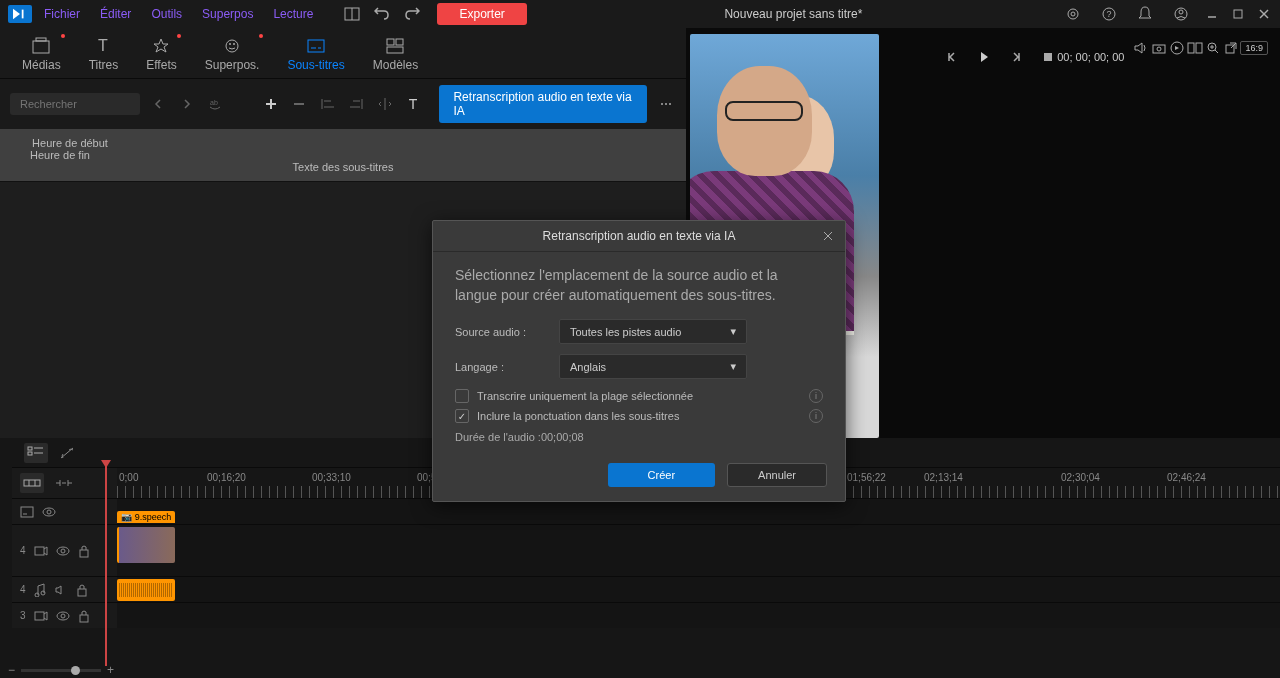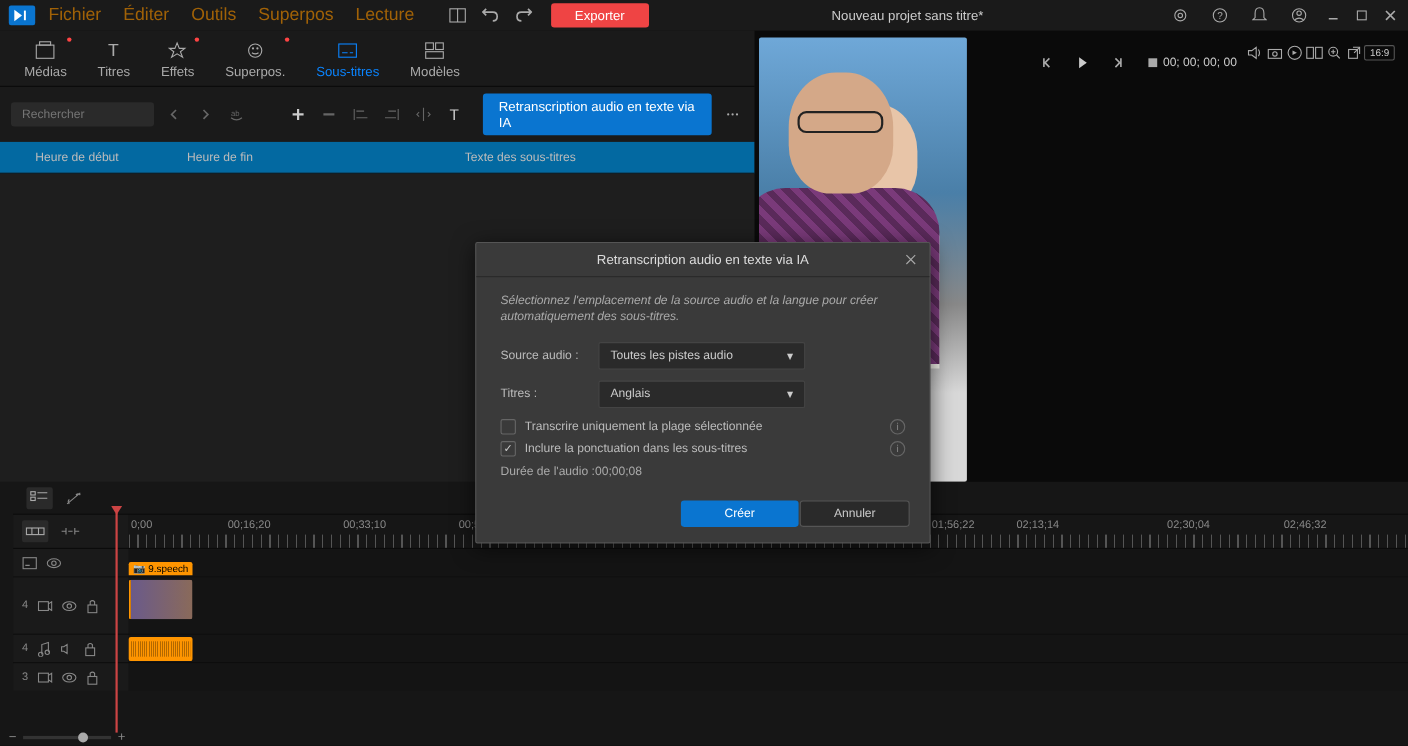--- a/index.html
+++ b/index.html
@@ -1,39 +1,39 @@
 <!DOCTYPE html>
 <html><head>
 <meta charset="utf-8">
 <style>
 * { margin: 0; padding: 0; box-sizing: border-box; font-family: "Segoe UI", Arial, sans-serif; }
 body { background: #0f0f0f; color: #ccc; font-size: 12px; overflow: hidden; height: 678px; width: 1280px; position: relative; }
 .titlebar { height: 28px; background: #1a1a1a; display: flex; align-items: center; padding: 0 8px; gap: 4px; }
 .logo { width: 24px; height: 18px; background: #0a75d0; border-radius: 2px; display: flex; align-items: center; justify-content: center; }
 .logo svg { width: 18px; height: 14px; }
-.menu-item { padding: 4px 8px; color: #a16207; cursor: pointer; font-size: 16px; }
+.menu-item { padding: 4px 8px; color: #8b5cf6; cursor: pointer; font-size: 12px; }
 .tb-spacer { width: 10px; }
 .tb-icon { width: 18px; height: 18px; display: flex; align-items: center; justify-content: center; color: #aaa; cursor: pointer; margin: 0 4px; }
 .export-btn { background: #ef4444; color: #fff; padding: 4px 22px; border-radius: 3px; font-size: 12px; cursor: pointer; margin-left: 8px; }
 .title-center { flex: 1; text-align: center; color: #ccc; font-size: 12px; }
 .tb-right { display: flex; align-items: center; gap: 10px; }
 .win-btn { width: 16px; height: 16px; display: flex; align-items: center; justify-content: center; color: #aaa; cursor: pointer; }
 
 .main-area { display: flex; height: 410px; }
 .left-panel { width: 686px; background: #1e1e1e; display: flex; flex-direction: column; }
 .tab-row { display: flex; gap: 0; padding: 4px 8px 0; background: #1a1a1a; }
 .tab { display: flex; flex-direction: column; align-items: center; padding: 4px 14px 6px; color: #aaa; cursor: pointer; gap: 2px; position: relative; }
 .tab.active { color: #0a84ff; }
 .tab-icon { width: 22px; height: 20px; display: flex; align-items: center; justify-content: center; }
 .tab-dot { position: absolute; top: 2px; right: 10px; width: 4px; height: 4px; background: #ff4444; border-radius: 50%; }
 .subtitle-toolbar { display: flex; align-items: center; gap: 8px; padding: 6px 10px; background: #1a1a1a; border-top: 1px solid #0a0a0a; }
 .search-box { background: #2a2a2a; border: none; padding: 5px 10px; color: #aaa; border-radius: 3px; width: 130px; font-size: 11px; }
 .tb-tool { width: 22px; height: 22px; display: flex; align-items: center; justify-content: center; color: #666; cursor: pointer; }
 .ai-btn { background: #0a75d0; color: #fff; padding: 5px 14px; border-radius: 3px; font-size: 12px; cursor: pointer; }
-.subtitle-header { display: flex; padding: 8px 0; background: #0369a1; border-bottom: 1px solid #111; }
+.subtitle-header { display: flex; padding: 8px 0; background: #404040; border-bottom: 1px solid #111; flex-direction: column; }
 .sh-col1 { width: 140px; text-align: center; color: #bbb; font-size: 11px; }
 .sh-col2 { width: 120px; text-align: center; color: #bbb; font-size: 11px; }
 .sh-col3 { flex: 1; text-align: center; color: #bbb; font-size: 11px; }
 .subtitle-body { flex: 1; background: #1e1e1e; }
 
 .preview-panel { flex: 1; background: #0a0a0a; display: flex; padding: 6px 8px 0 4px; }
 .preview-video { flex: 1; background: linear-gradient(180deg, #6fa8d8 0%, #4a7fa8 35%, #888 60%, #d8d8d8 80%); border-radius: 2px; position: relative; overflow: hidden; }
 .person1 { position: absolute; left: 18%; top: 15%; width: 140px; height: 260px; }
 .person1 .head { width: 80px; height: 95px; background: #e8c5a8; border-radius: 45% 45% 40% 40%; margin: 0 auto; position: relative; }
 .person1 .hair { position: absolute; top: -10px; left: -5px; width: 90px; height: 70px; background: #4a3020; border-radius: 50% 50% 30% 30%; }
@@ -71,30 +71,30 @@
 .playhead::before { content: ''; position: absolute; top: -6px; left: -4px; width: 10px; height: 8px; background: #cc4444; clip-path: polygon(0 0, 100% 0, 50% 100%); }
 .tl-zoom { position: absolute; bottom: 2px; left: 8px; right: 8px; height: 12px; display: flex; align-items: center; gap: 6px; }
 .zoom-track { flex: 0 0 80px; height: 3px; background: #333; position: relative; }
 .zoom-thumb { position: absolute; left: 50px; top: -3px; width: 9px; height: 9px; background: #aaa; border-radius: 50%; }
 
 
 .dialog { position: absolute; left: 432px; top: 220px; width: 414px; background: #3a3a3a; border: 1px solid #555; border-radius: 2px; z-index: 100; box-shadow: 0 4px 20px rgba(0,0,0,0.6); }
 .dlg-title { text-align: center; padding: 8px; color: #ddd; font-size: 12px; position: relative; border-bottom: 1px solid #2a2a2a; }
 .dlg-close { position: absolute; right: 8px; top: 6px; cursor: pointer; color: #aaa; width: 18px; height: 18px; display: flex; align-items: center; justify-content: center; }
 .dlg-body { padding: 14px 22px 10px; }
-.dlg-desc { color: #aaa; font-size: 11px; line-height: 1.4; margin-bottom: 14px; font-style: italic; }
-.dlg-row { display: flex; align-items: center; gap: 13px; margin-bottom: 10px; }
+.dlg-desc { color: #aaa; font-size: 14px; line-height: 1.4; margin-bottom: 14px; }
+.dlg-row { display: flex; align-items: center; gap: 28px; margin-bottom: 10px; }
 .dlg-label { width: 76px; color: #bbb; font-size: 11px; }
 .dlg-select { flex: 0 0 188px; background: #2a2a2a; border: 1px solid #444; padding: 5px 10px; color: #ccc; font-size: 11px; border-radius: 2px; display: flex; justify-content: space-between; align-items: center; cursor: pointer; }
 .dlg-check-row { display: flex; align-items: center; gap: 8px; margin-bottom: 6px; color: #bbb; font-size: 11px; }
 .checkbox { width: 14px; height: 14px; border: 1px solid #666; border-radius: 2px; display: flex; align-items: center; justify-content: center; }
 .checkbox.checked::after { content: '✓'; color: #ccc; font-size: 10px; }
 .info-icon { width: 14px; height: 14px; border: 1px solid #666; border-radius: 50%; display: flex; align-items: center; justify-content: center; font-size: 9px; color: #888; margin-left: auto; }
 .dlg-duration { color: #aaa; font-size: 11px; margin-top: 8px; }
-.dlg-footer { display: flex; justify-content: flex-end; gap: 1px; padding: 10px 18px 14px; }
+.dlg-footer { display: flex; justify-content: flex-end; gap: 12px; padding: 10px 18px 14px; }
 .btn-primary { background: #0a75d0; color: #fff; padding: 5px 40px; border-radius: 3px; font-size: 11px; cursor: pointer; border: none; }
 .btn-secondary { background: #2a2a2a; color: #ccc; padding: 5px 30px; border-radius: 3px; font-size: 11px; cursor: pointer; border: 1px solid #555; }
 svg { display: block; }
 </style>
 </head>
 <body>
 
 <div class="titlebar">
   <div class="logo">
     <svg viewBox="0 0 20 16">
@@ -428,21 +428,21 @@
       <span class="ruler-label" style="left:2px">0;00</span>
       <span class="ruler-label" style="left:90px">00;16;20</span>
       <span class="ruler-label" style="left:195px">00;33;10</span>
       <span class="ruler-label" style="left:300px">00;50;00</span>
       <span class="ruler-label" style="left:410px">01;06;22</span>
       <span class="ruler-label" style="left:520px">01;23;12</span>
       <span class="ruler-label" style="left:625px">01;40;02</span>
       <span class="ruler-label" style="left:730px">01;56;22</span>
       <span class="ruler-label" style="left:807px">02;13;14</span>
       <span class="ruler-label" style="left:944px">02;30;04</span>
-      <span class="ruler-label" style="left:1050px">02;46;32</span>
+      <span class="ruler-label" style="left:1050px">02;46;24</span>
       <div class="ruler-ticks"></div>
     </div>
   </div>
   <div class="tl-track">
     <div class="track-head">
       <svg width="14" height="12" viewBox="0 0 14 12">
           <rect x="1" y="1" width="12" height="10" stroke="#888" fill="none"></rect>
           <line x1="3" y1="8" x2="7" y2="8" stroke="#888"></line>
         </svg>
       <svg width="14" height="10" viewBox="0 0 14 10">
@@ -534,21 +534,21 @@
   <div class="dlg-body">
     <div class="dlg-desc">Sélectionnez l'emplacement de la source audio et la langue pour créer automatiquement des sous-titres.</div>
     <div class="dlg-row">
       <div class="dlg-label">Source audio :</div>
       <div class="dlg-select">
           <span>Toutes les pistes audio</span>
           <span>▾</span>
         </div>
     </div>
     <div class="dlg-row">
-      <div class="dlg-label">Titres :</div>
+      <div class="dlg-label">Langage :</div>
       <div class="dlg-select">
           <span>Anglais</span>
           <span>▾</span>
         </div>
     </div>
     <div class="dlg-check-row">
       <div class="checkbox"></div>
       <span>Transcrire uniquement la plage sélectionnée</span>
       <div class="info-icon">i</div>
     </div>

